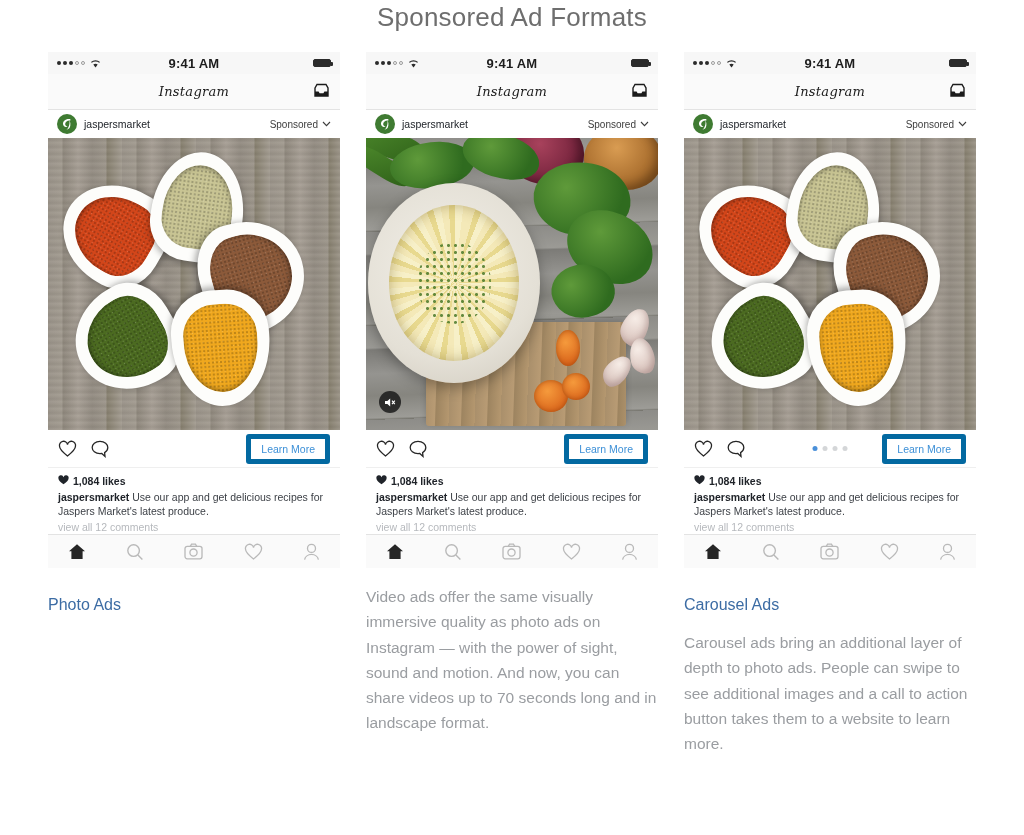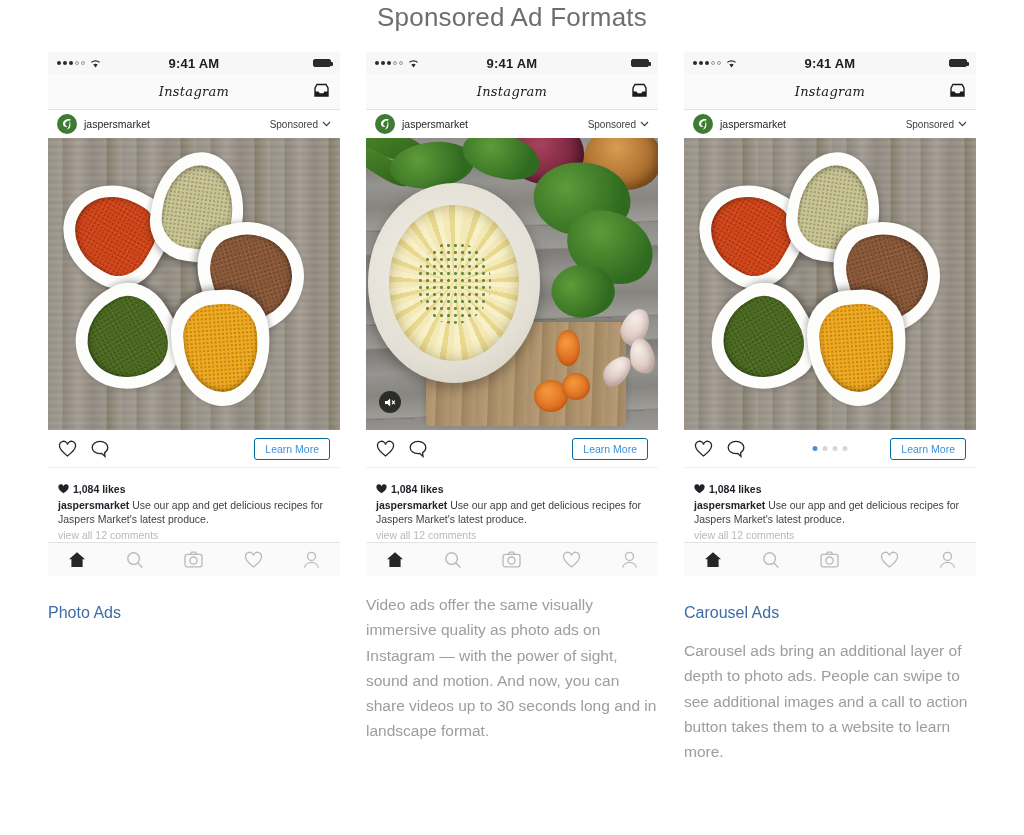--- a/index.html
+++ b/index.html
@@ -173,36 +173,36 @@
   }
 
   
   .actions {
     height: 38px; display: flex; align-items: center;
     padding: 0 10px; gap: 14px; background: #fff;
     border-bottom: 1px solid #efefef; position: relative;
   }
   .cta {
     margin-left: auto;
-    border: 1px solid #0369a1; border-radius: 3px;
+    border: 5px solid #0369a1; border-radius: 3px;
     color: #3d90d7; font-size: 10.5px; padding: 4px 10px;
     background: #fff; white-space: nowrap;
   }
   .dots-ind {
     position: absolute; left: 50%; transform: translateX(-50%);
     display: flex; gap: 5px; align-items: center;
   }
   .cdot { width: 5px; height: 5px; border-radius: 50%; background: #d4d6d8; }
   .cdot.active { background: #4a90d9; }
 
   
   .caption { padding: 7px 10px 0; background: #fff; }
   .likes {
     font-size: 10.5px; font-weight: 700; color: #20242a;
-    display: flex; align-items: center; gap: 4px; margin-bottom: 3px; margin-top: 8px;
+    display: flex; align-items: flex-start; gap: 4px; margin-bottom: 3px;
   }
   .cap-text { font-size: 10.5px; color: #3b3f45; line-height: 1.35; }
   .cap-text b { color: #20242a; }
   .comments {
     font-size: 10.5px; color: #b6b9bd; margin-top: 3px;
     height: 11px; overflow: hidden;
   }
 
   
   .tabbar {
@@ -473,21 +473,21 @@
           <svg width="19" height="18" viewBox="0 0 19 18">
             <path d="M9.5 16 C4 11.8 1.5 9.4 1.5 6.1 A4 4 0 0 1 9.5 4.6 A4 4 0 0 1 17.5 6.1 C17.5 9.4 15 11.8 9.5 16 Z" fill="none" stroke="#b9b9b9" stroke-width="1.3"></path>
           </svg>
           <svg width="17" height="18" viewBox="0 0 17 18">
             <circle cx="8.5" cy="5.4" r="4" fill="none" stroke="#b9b9b9" stroke-width="1.3"></circle>
             <path d="M1.6 16.6 A7 6.2 0 0 1 15.4 16.6" fill="none" stroke="#b9b9b9" stroke-width="1.3"></path>
           </svg>
         </div>
       </div>
 
-      <div class="section-body">Video ads offer the same visually immersive quality as photo ads on Instagram — with the power of sight, sound and motion. And now, you can share videos up to 30 seconds long and in landscape format.</div>
+      <div class="section-body">Video ads offer the same visually immersive quality as photo ads on Instagram — with the power of sight, sound and motion. And now, you can share videos up to 70 seconds long and in landscape format.</div>
     </div>
 
     <div class="column">
       <div class="phone">
 
         <div class="statusbar">
           <div class="sb-left">
             <span class="dot"></span>
             <span class="dot"></span>
             <span class="dot"></span>

